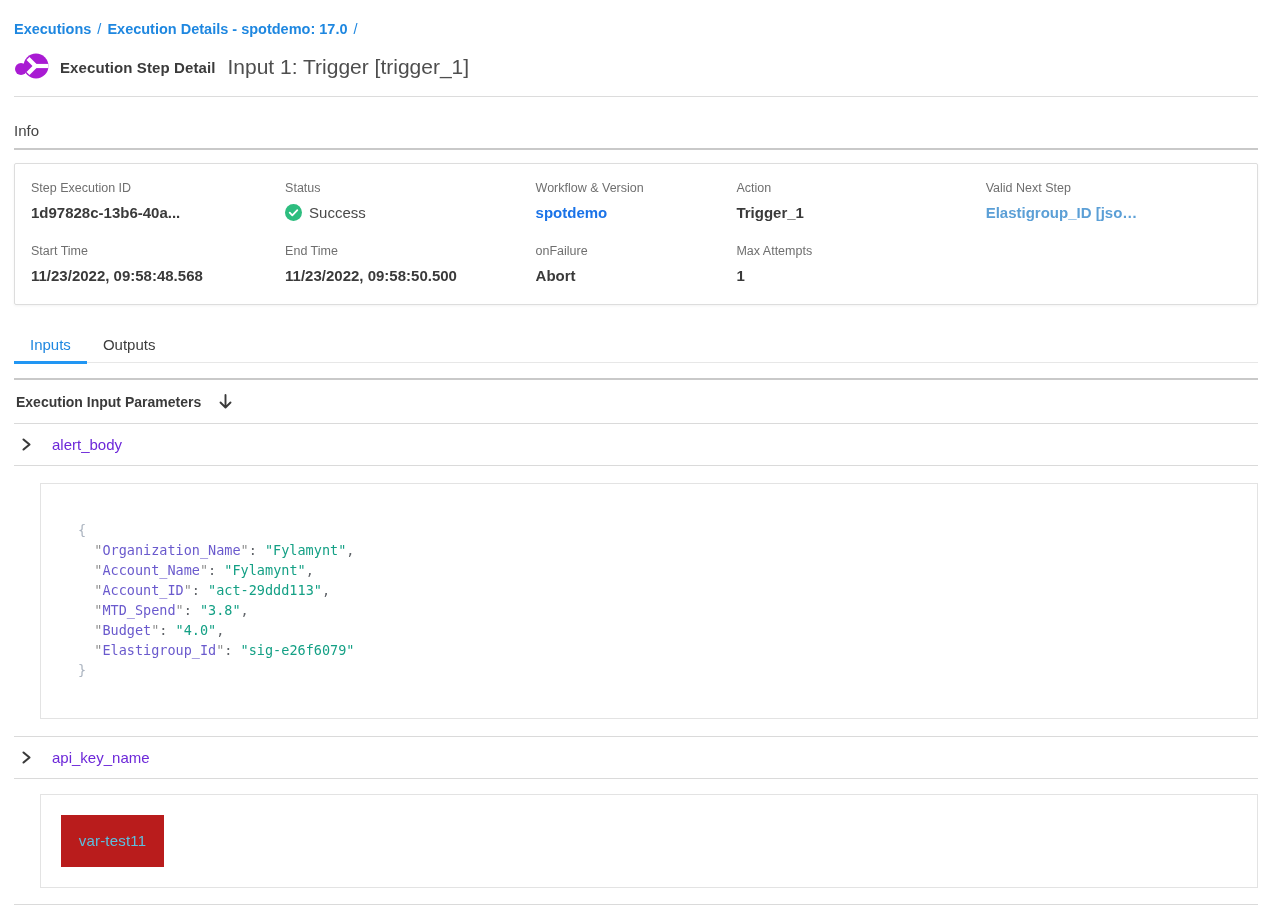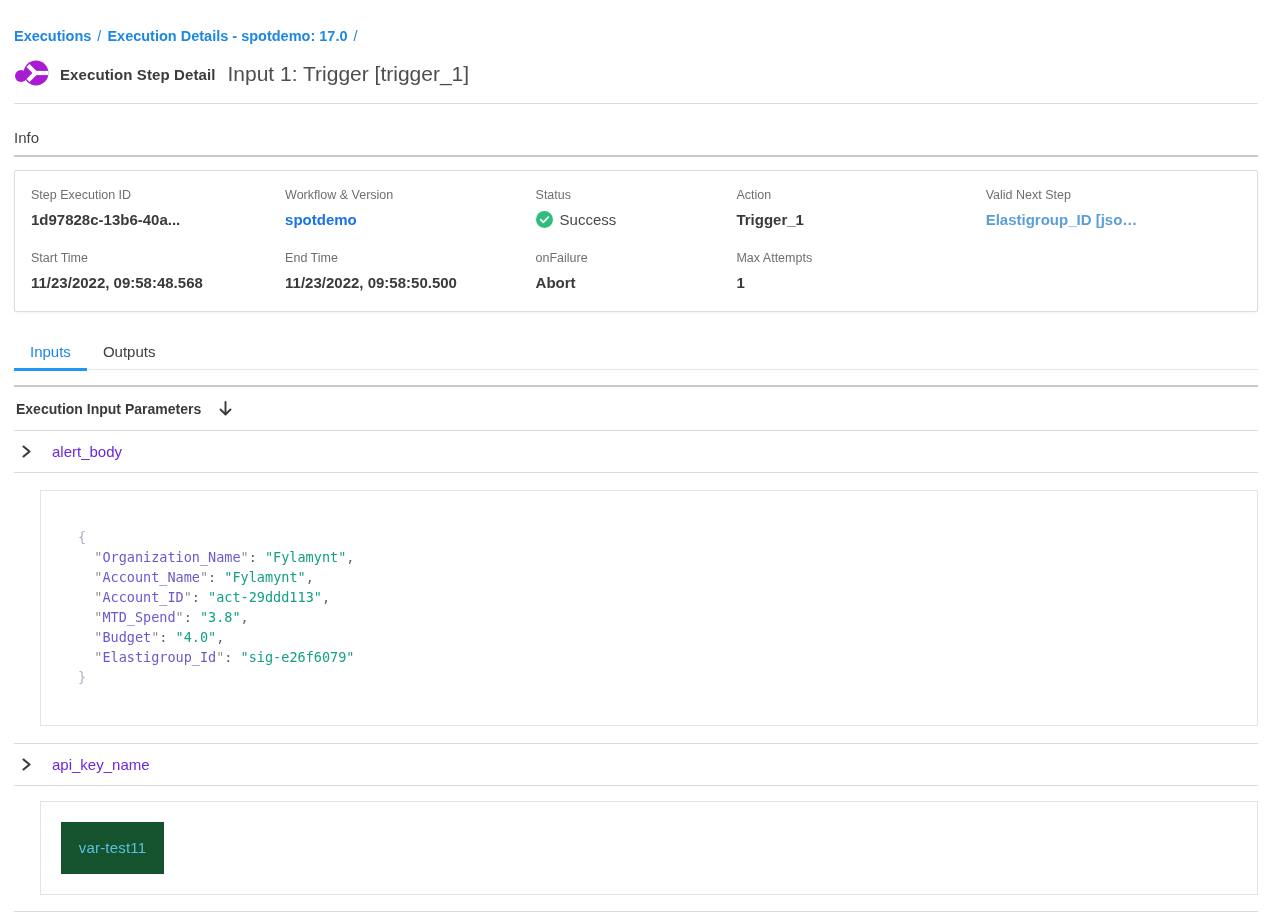--- a/index.html
+++ b/index.html
@@ -1,21 +1,21 @@
 <!DOCTYPE html>
 <html><head>
 <meta charset="utf-8">
 <style>
   * { margin:0; padding:0; box-sizing:border-box; }
   html,body { width:1272px; height:919px; overflow:hidden; background:#ffffff; }
   body { font-family:"Liberation Sans","DejaVu Sans",sans-serif; color:#3d3d3d; }
   .page { padding:0 14px; }
 
   
-  .breadcrumb { padding-top:28px; font-size:14.5px; font-weight:600; color:#1e87e0; }
+  .breadcrumb { padding-top:21px; font-size:14.5px; font-weight:600; color:#1e87e0; }
   .breadcrumb a { color:#1e87e0; text-decoration:none; cursor:pointer; }
   .breadcrumb .sep { margin:0 6px; color:#1e87e0; font-weight:400; }
 
   
   .title-row { display:flex; align-items:center; margin-top:15px; }
   .logo { width:36px; height:30px; margin-right:10px; flex:none; }
   .title-row h1 { font-size:15px; font-weight:700; color:#3b3b3b; letter-spacing:.1px; }
   .subtitle { font-size:21px; font-weight:400; color:#4e4e4e; margin-left:12px; }
 
   .hr-light { border:none; border-top:1px solid #dcdcdc; margin-top:14px; }
@@ -56,21 +56,21 @@
   .code-box pre { font-family:"DejaVu Sans Mono","Liberation Mono",monospace;
                   font-size:13.5px; line-height:20px; white-space:pre; }
   .jb { color:#aab3bf; }
   .jq { color:#8f8f8f; }
   .jk { color:#6a5acd;margin-top:41px; }
   .jc { color:#5f6368; }
   .jv { color:#14a085; }
 
   
   .value-box { margin:15px 0 16px 26px; border:1px solid #e3e3e3; padding:20px; }
-  .chip { display:inline-block; background:#14532d; padding:17px 15px; min-width:103px; text-align:center; }
+  .chip { display:inline-block; background:#b91c1c; padding:17px 15px; min-width:103px; text-align:center; }
   .chip span { font-size:15px; color:#5bc0e0; letter-spacing:.2px; }
 </style>
 </head>
 <body>
 
 <div class="page">
 
   <div class="breadcrumb">
     <a>Executions</a><span class="sep">/</span><a>Execution Details - spotdemo: 17.0</a><span class="sep">/</span>
   </div>
@@ -94,32 +94,32 @@
   <div class="info-heading">Info</div>
   <hr class="hr-med info-hr">
 
   <div class="info-card">
     <div class="info-grid">
       <div>
         <div class="field-label">Step Execution ID</div>
         <div class="field-value">1d97828c-13b6-40a...</div>
       </div>
       <div>
-        <div class="field-label">Workflow &amp; Version</div>
-        <div class="field-value link">spotdemo</div>
-      </div>
-      <div>
         <div class="field-label">Status</div>
         <div class="field-value status-wrap">
           <svg class="check-icon" viewBox="0 0 17 17">
             <circle cx="8.5" cy="8.5" r="8.5" fill="#2dbd7f"></circle>
             <path d="M4.7 8.7l2.6 2.6 5-5.2" fill="none" stroke="#ffffff" stroke-width="1.8" stroke-linecap="round" stroke-linejoin="round"></path>
           </svg>
           <span>Success</span>
         </div>
+      </div>
+      <div>
+        <div class="field-label">Workflow &amp; Version</div>
+        <div class="field-value link">spotdemo</div>
       </div>
       <div>
         <div class="field-label">Action</div>
         <div class="field-value">Trigger_1</div>
       </div>
       <div>
         <div class="field-label">Valid Next Step</div>
         <div class="field-value link-light">Elastigroup_ID [jso…</div>
       </div>
 

